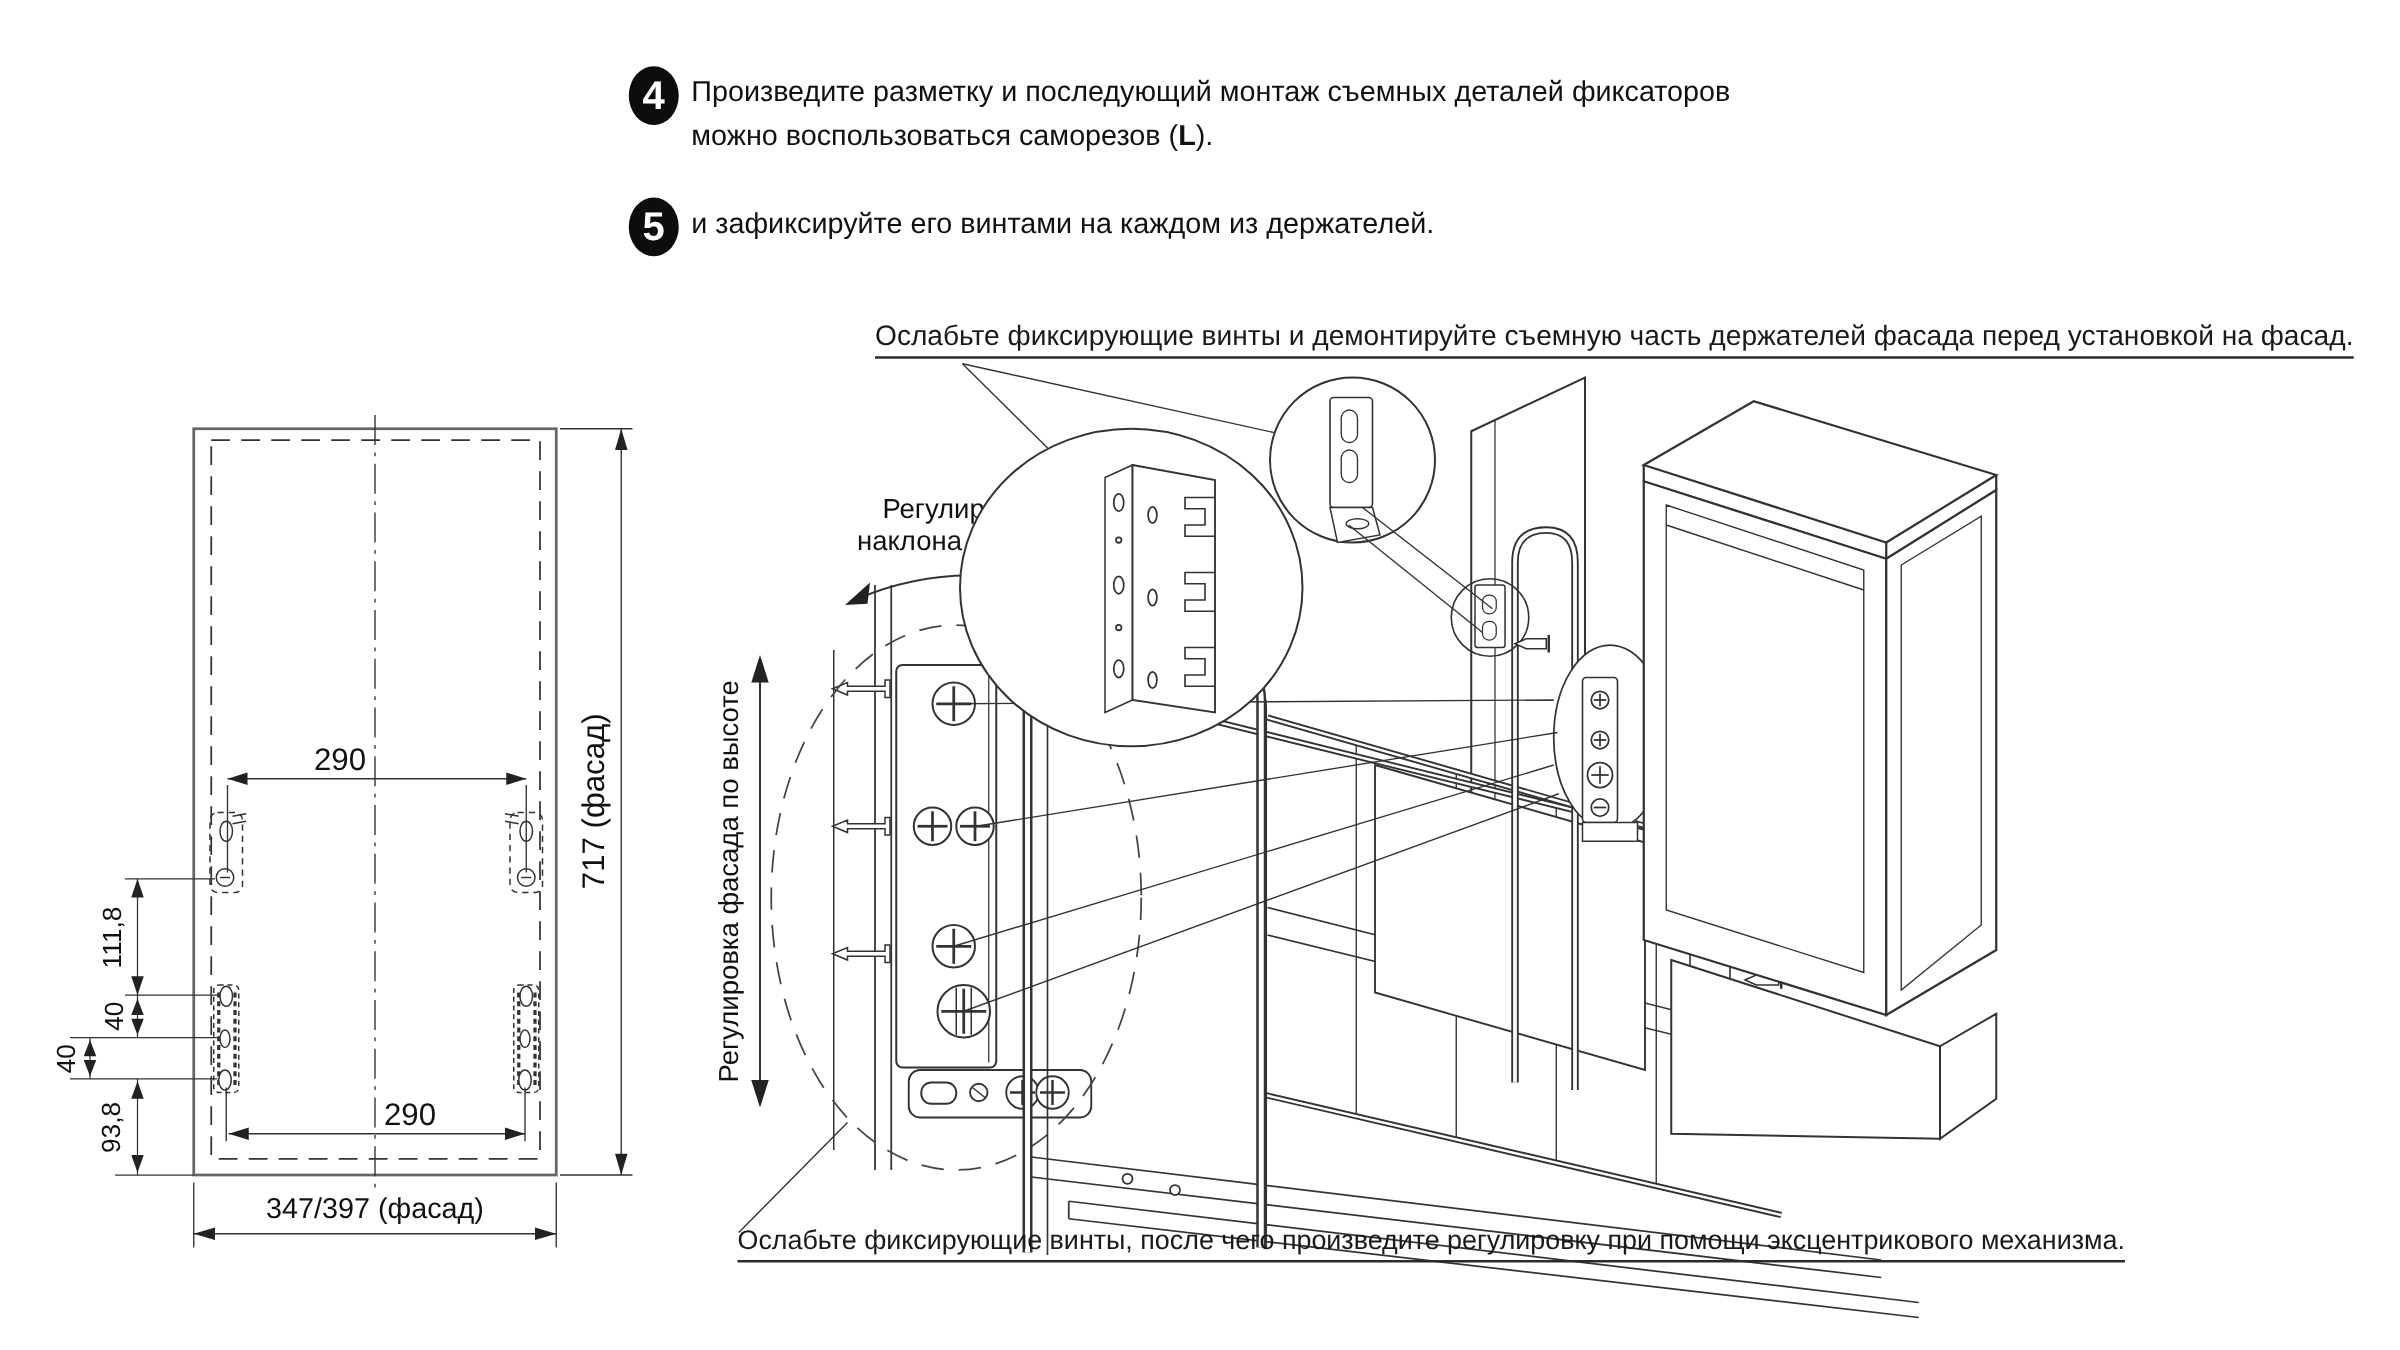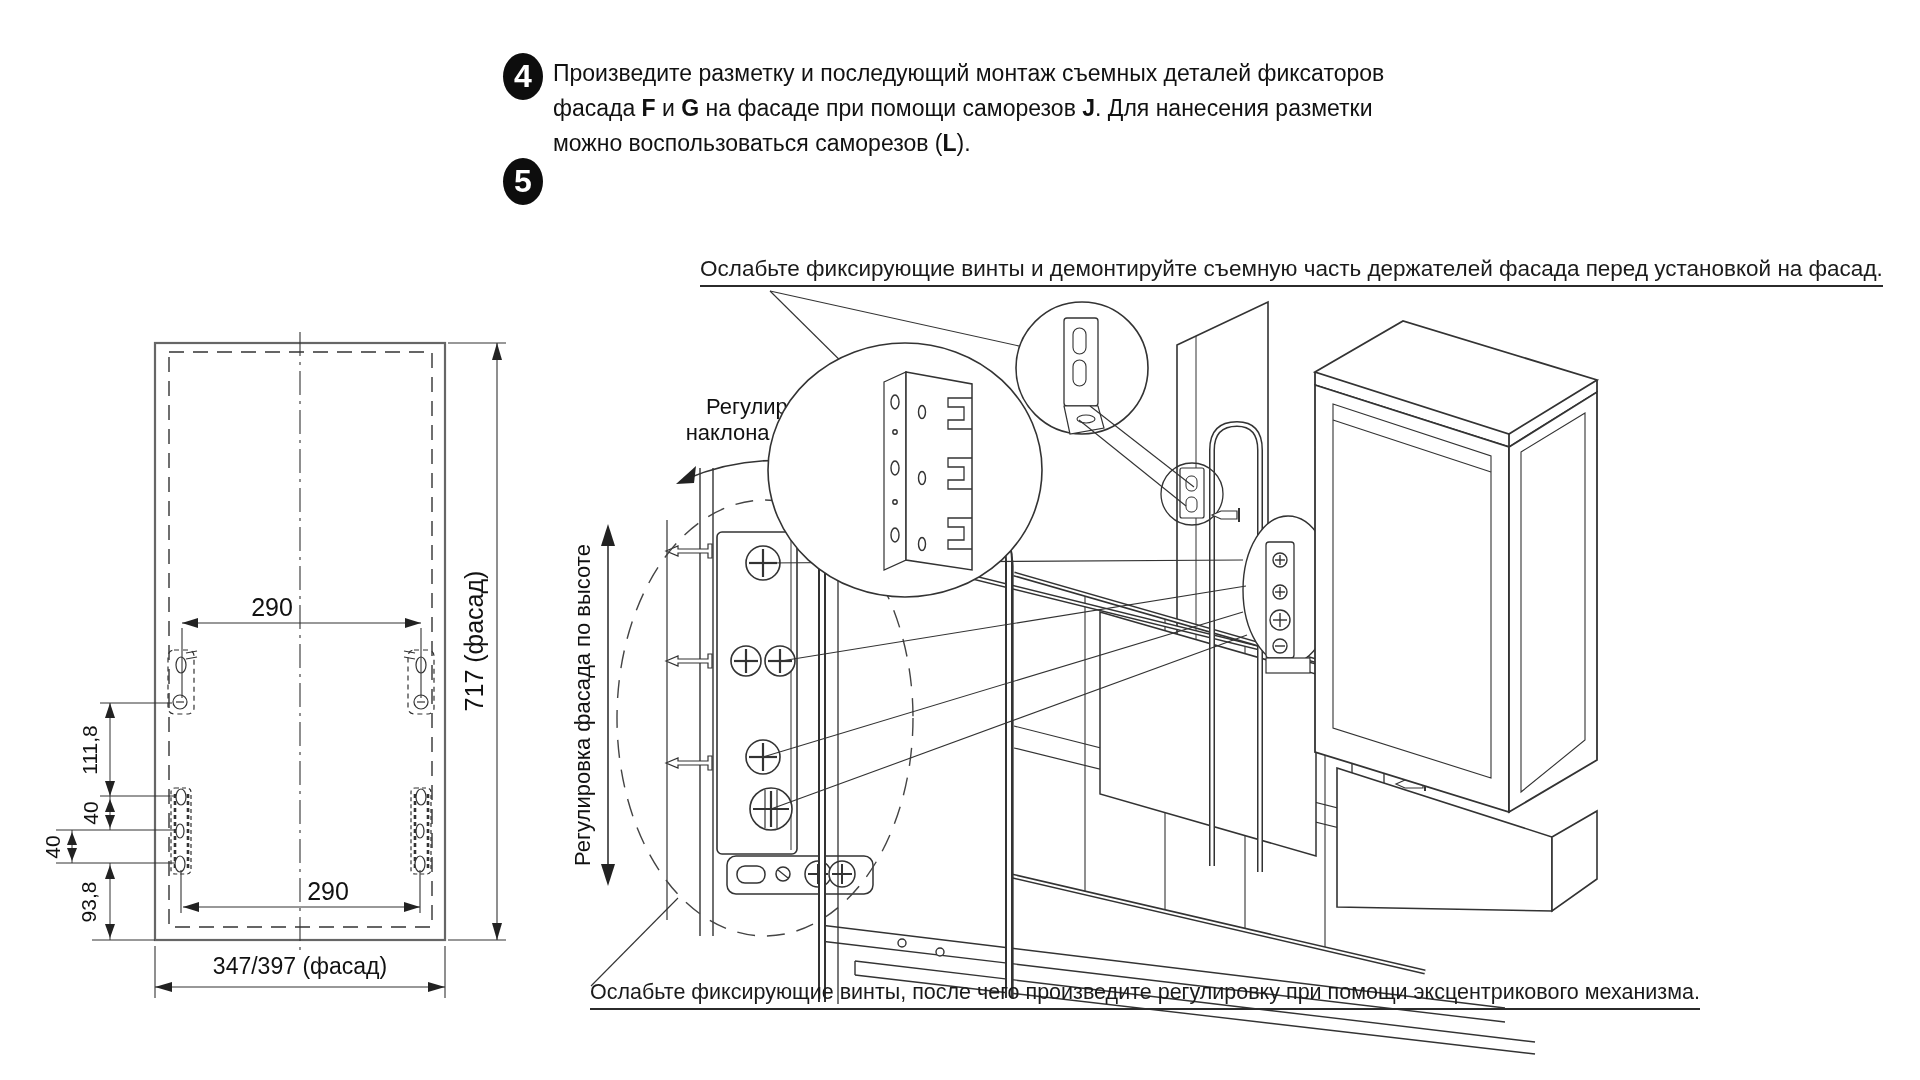--- a/index.html
+++ b/index.html
@@ -349,27 +349,27 @@
         <polygon points="1552,837 1597,811 1597,879 1552,911" fill="#fff" stroke-width="1.6"></polygon>
       </g>
     </g>
   </svg>
 
   <div>
     <div class="step" style="top:53px">
       <div class="badge">4</div>
       <div class="lines">
           <div class="line"><span>Произведите разметку и последующий монтаж съемных деталей фиксаторов</span></div>
-          <div class="line"><span>фасада </span><b>F</b><span> и </span><b>G</b><span> на фасаде при помощи саморезов </span><b>J</b><span>. Для нанесения разметки</span></div>
           <div class="line"><span>можно воспользоваться саморезов (</span><b>L</b><span>).</span></div>
         </div>
     </div>
     <div class="step" style="top:158px">
       <div class="badge">5</div>
       <div class="lines">
+          <div class="line"><span>и зафиксируйте его винтами на каждом из держателей.</span></div>
         </div>
     </div>
   </div>
 
   <div class="anno top">Ослабьте фиксирующие винты и демонтируйте съемную часть держателей фасада перед установкой на фасад.</div>
   <div class="anno bottom">Ослабьте фиксирующие винты, после чего произведите регулировку при помощи эксцентрикового механизма.</div>
 
 </div>
 
 </body></html>

